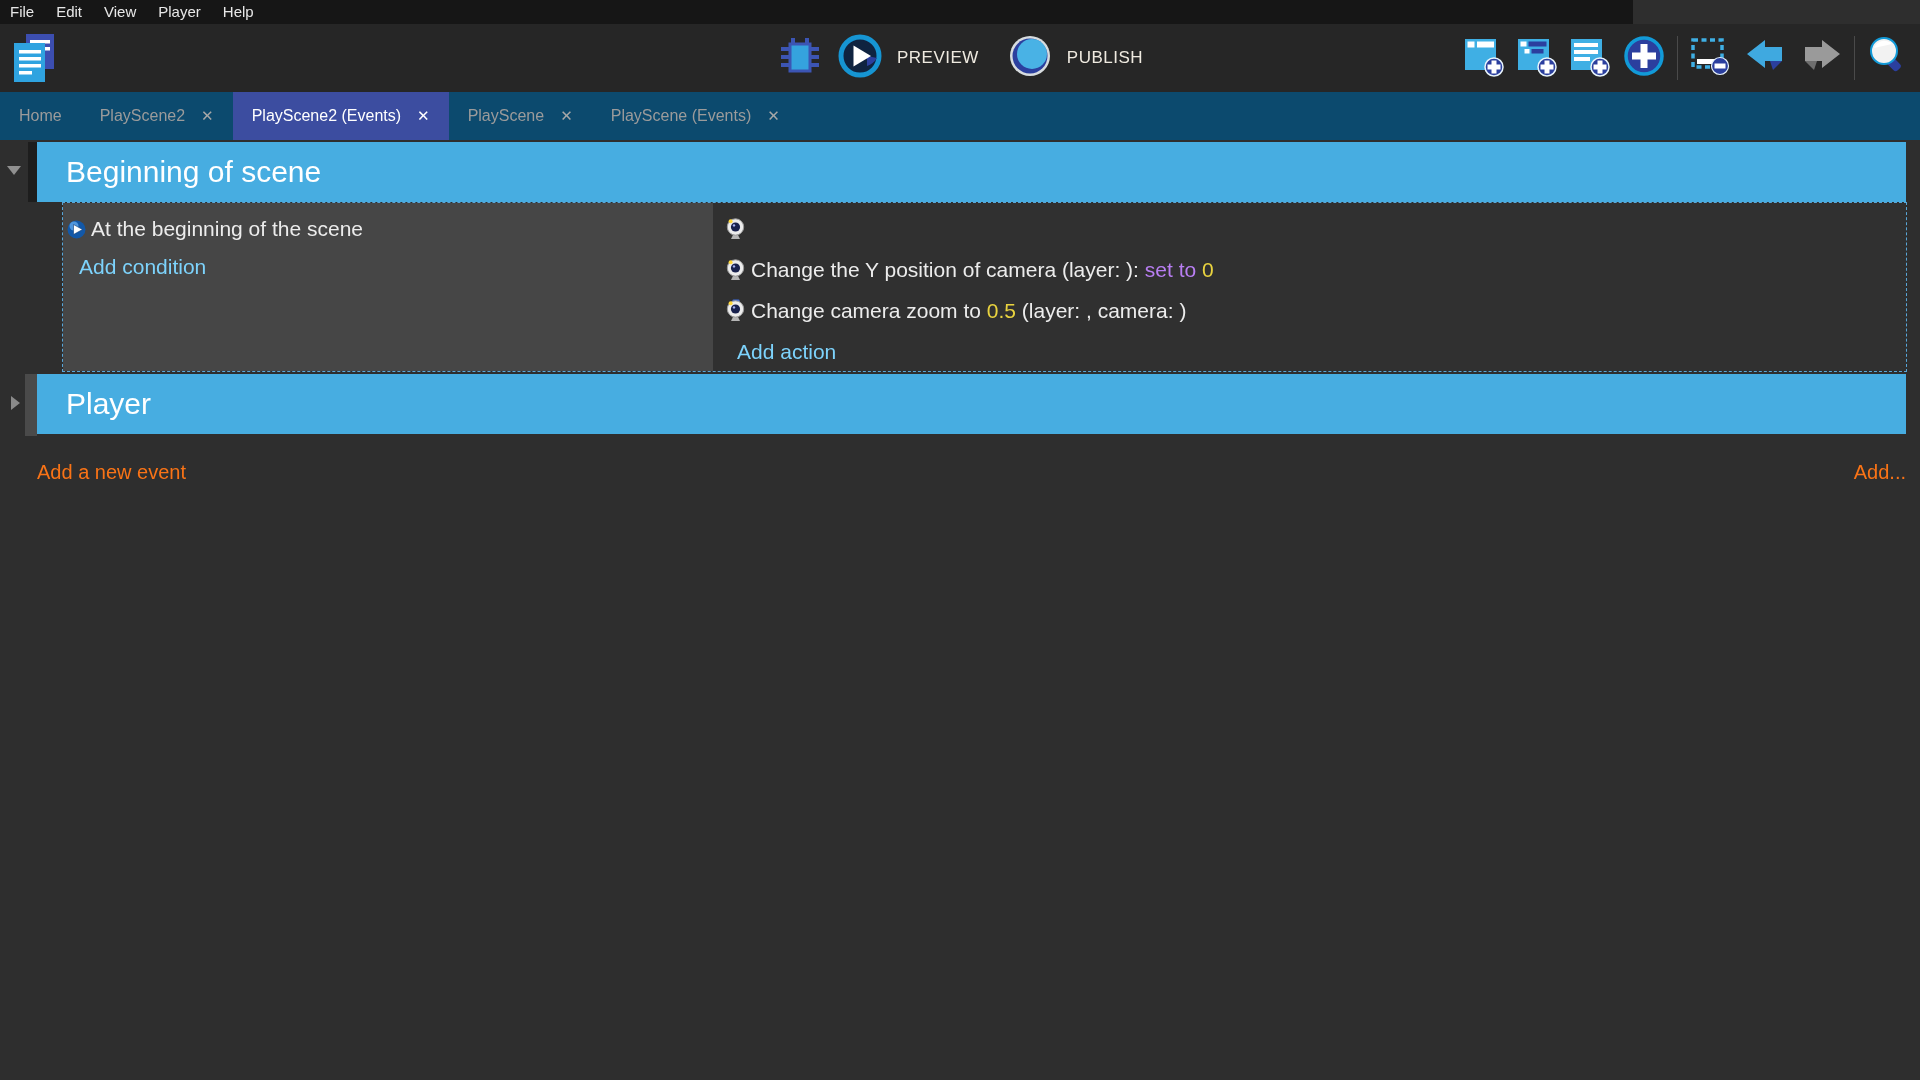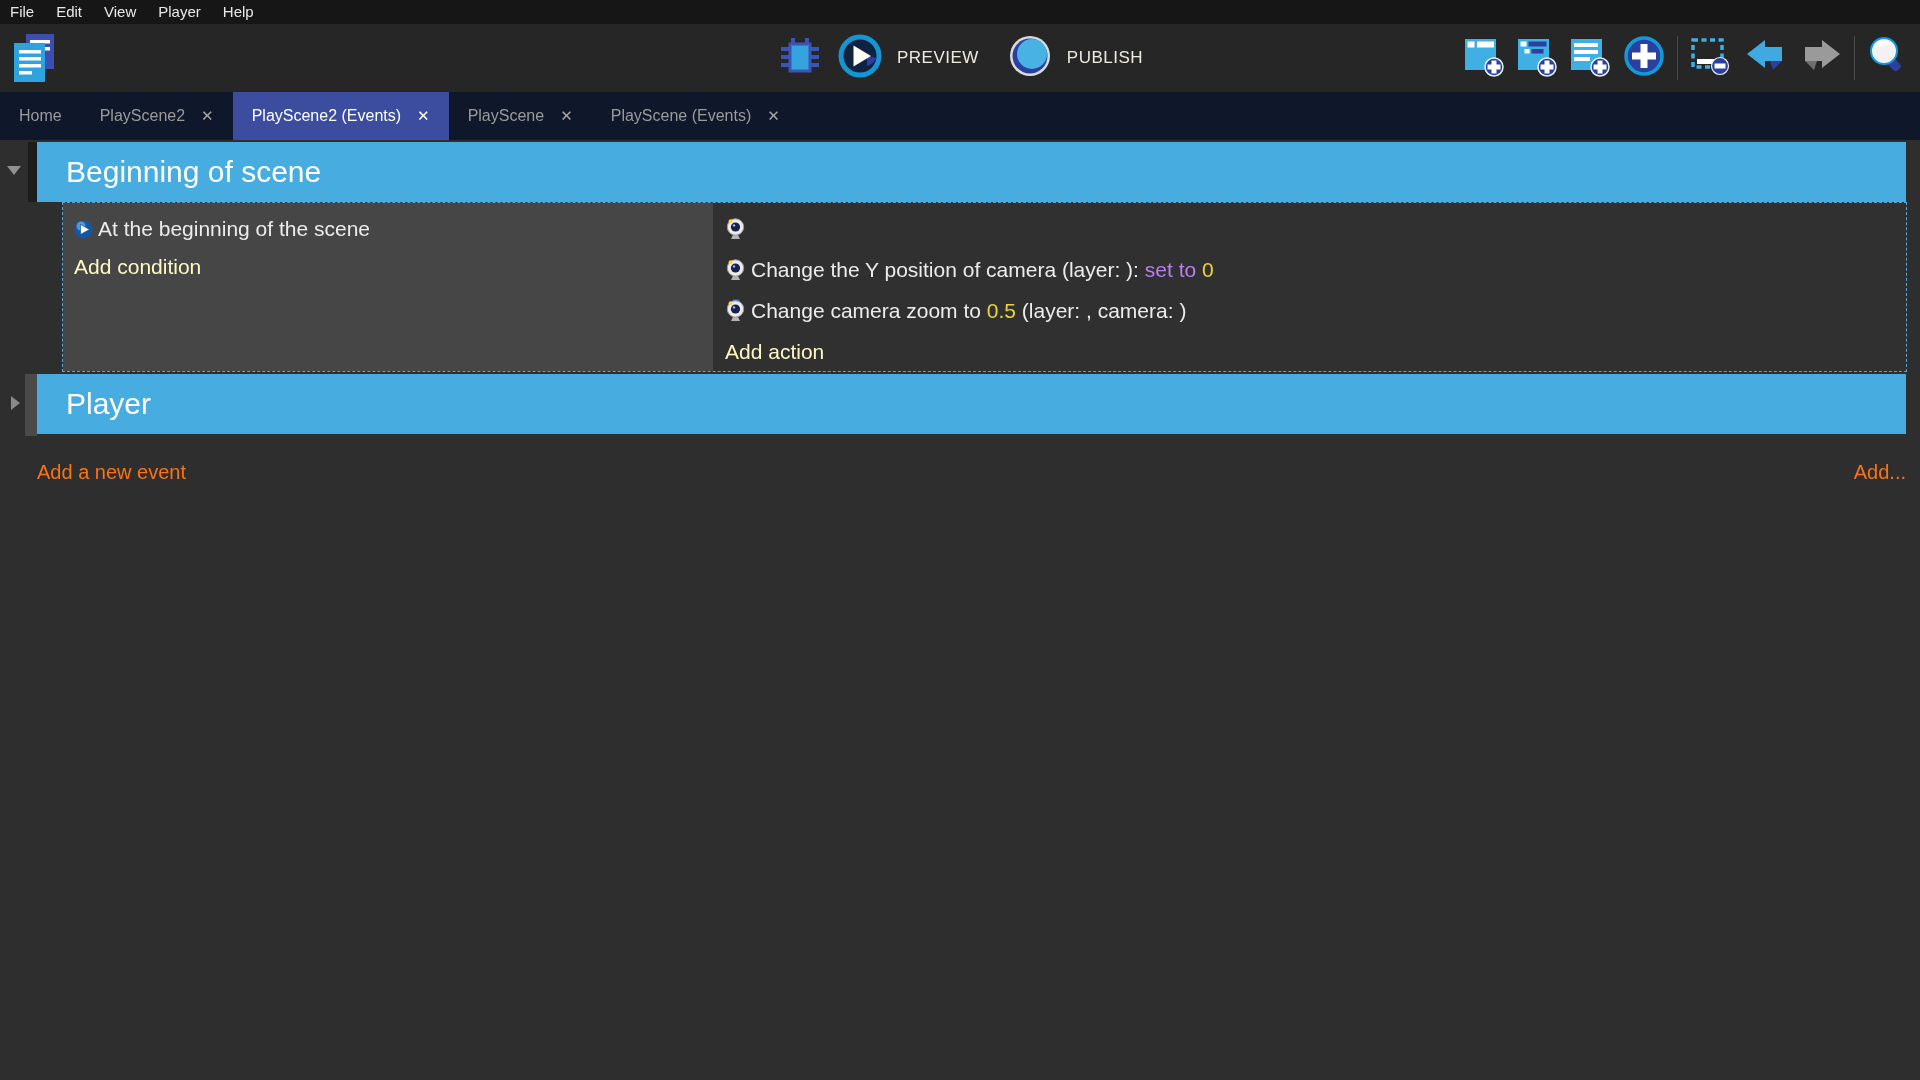--- a/index.html
+++ b/index.html
@@ -1,40 +1,40 @@
 <!DOCTYPE html>
 <html><head>
 <meta charset="utf-8">
 <style>
   * { margin:0; padding:0; box-sizing:border-box; }
   html,body { background:#1a1a1a; }
   body { font-family:"Liberation Sans", sans-serif; }
   .screen { position:relative; width:1920px; height:1080px; background:#2e2e2e; overflow:hidden; }
 
   
-  .menubar { position:absolute; left:0; top:0; width:1920px; height:24px;
+  .menubar { position:absolute; left:0; top:0; width:1633px; height:24px;
              background:#161616; display:flex; align-items:center; padding-left:8px; }
   .menubar .mitem { color:#e8e8e8; font-size:15px; padding:0 11px; height:24px;
                     line-height:24px; cursor:default; }
   .menubar .mitem:first-child { padding-left:2px; }
 
   
   .toolbar { position:absolute; left:0; top:24px; width:1920px; height:68px;
              background:#262626; }
   .logo { position:absolute; left:10px; top:7px; }
   .centerGroup { position:absolute; left:0; top:0; width:1920px; height:68px;
                  display:flex; align-items:center; justify-content:center; gap:14px; }
   .tbLabel { color:#efeae0; font-size:17px; letter-spacing:0.5px; }
   .rightGroup { position:absolute; right:10px; top:0; height:68px;
                 display:flex; align-items:center; gap:11px; }
   .vsep { width:1px; height:44px; background:#4a4a4a; }
 
   
   .tabbar { position:absolute; left:0; top:92px; width:1920px; height:48px;
-            background:#0f172a; display:flex; align-items:stretch; }
+            background:#0c4a6e; display:flex; align-items:stretch; }
   .tab { display:flex; align-items:center; gap:16px; padding:0 19px;
          font-size:16px; color:#9b9b9b; cursor:pointer; }
   .tab .close { font-size:15px; color:#a8a8a8; }
   .tab.active { background:#3c4da0; color:#ffffff; }
   .tab.active .close { color:#ffffff; }
 
   
   .events { position:absolute; left:0; top:140px; width:1920px; height:940px;
             background:#2e2e2e; }
   .groupHeader { position:absolute; left:37px; width:1869px; height:60px;
@@ -45,26 +45,26 @@
   .strip1 { position:absolute; left:28px; top:2px; width:9px; height:60px; background:#1d1d1d; }
   .strip2 { position:absolute; left:25px; top:234px; width:12px; height:62px; background:#4a4a4a; }
   .tri { position:absolute; width:0; height:0; cursor:pointer; }
   .tri-down { left:7px; top:26px; border-left:7px solid transparent;
               border-right:7px solid transparent; border-top:9px solid #909090; }
   .tri-right { left:11px; top:256px; border-top:7px solid transparent;
                border-bottom:7px solid transparent; border-left:9px solid #8a8a8a; }
 
   .event { position:absolute; left:62px; top:62px; width:1845px; height:170px;
            border:1px dashed #58a6d8; display:flex; }
-  .cond { width:650px; background:#464646; padding:7px 10px 0 11px; }
+  .cond { width:650px; background:#464646; padding:7px 10px 0 4px; }
   .acts { flex:1; background:#303030; padding:5px 10px 0 12px; }
   .row { height:41px; display:flex; align-items:center; gap:5px;
          font-size:21px; color:#ececec; white-space:pre; cursor:pointer; }
   .cond .row { height:38px; }
-  .dim { color:#fef9c3; }
+  .dim { color:#7dd3fc;margin-left:12px; }
   .op  { color:#b87ef2; }
   .val { color:#e9d33f; }
 
   .addRow { position:absolute; left:37px; top:312px; width:1869px; height:40px;
             display:flex; align-items:center; justify-content:space-between;
             font-size:20px; color:#f97316; }
   .addRow span { cursor:pointer; }
 </style>
 </head>
 <body>

